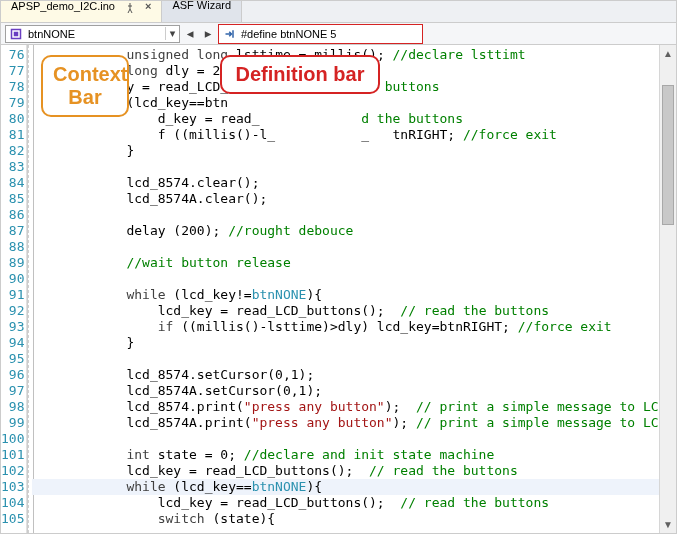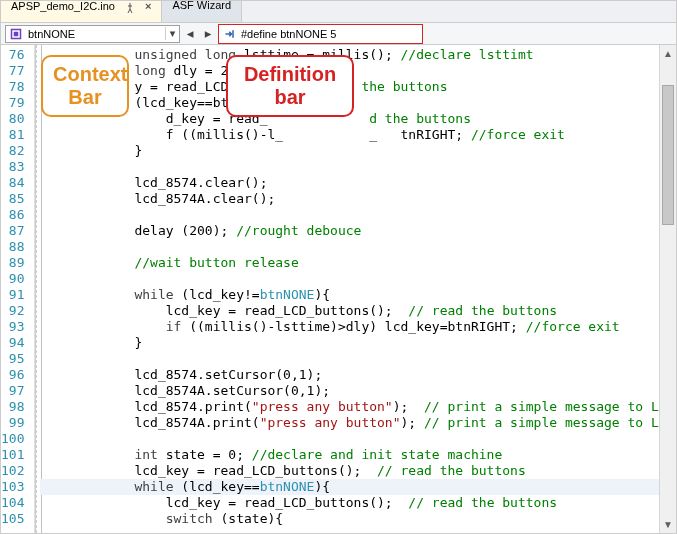--- a/index.html
+++ b/index.html
@@ -84,21 +84,21 @@
     font-family: Consolas, monospace;
     font-size: 13px;
     overflow:hidden;
   }
   .gutter {
     width: 55px;
     text-align:right;
     color:#2b91af;
     background:#fff;
     border-right:1px solid #e0e0e0;
-    padding-right:10px;
+    padding-right:2px;
     padding-top:2px;
   }
   .gutter div { height:16px; line-height:16px; }
   .folding {
     width: 14px;
     border-right:1px solid #ccc;
     background:#fff;
     position:relative;
   }
   .folding::before{
@@ -132,21 +132,21 @@
     border-radius:10px;
     background:#fff;
     font-size:20px;
     font-weight:700;
     text-align:center;
     padding:6px 10px;
     z-index:20;
     pointer-events:none;
   }
   .callout.orange { border-color:#e69223; color:#e69223; left:40px; top:54px; width:88px; }
-  .callout.red    { border-color:#d52323; color:#d52323; left:225px; top:54px; width:128px; }
+  .callout.red    { border-color:#d52323; color:#d52323; left:219px; top:54px; width:160px; }
 
   
   .vscroll {
     position:absolute;
     right:0; top:44px; bottom:0;
     width:17px;
     background:#f0f0f0;
     border-left:1px solid #d6d6d6;
   }
   .vscroll .thumb {

